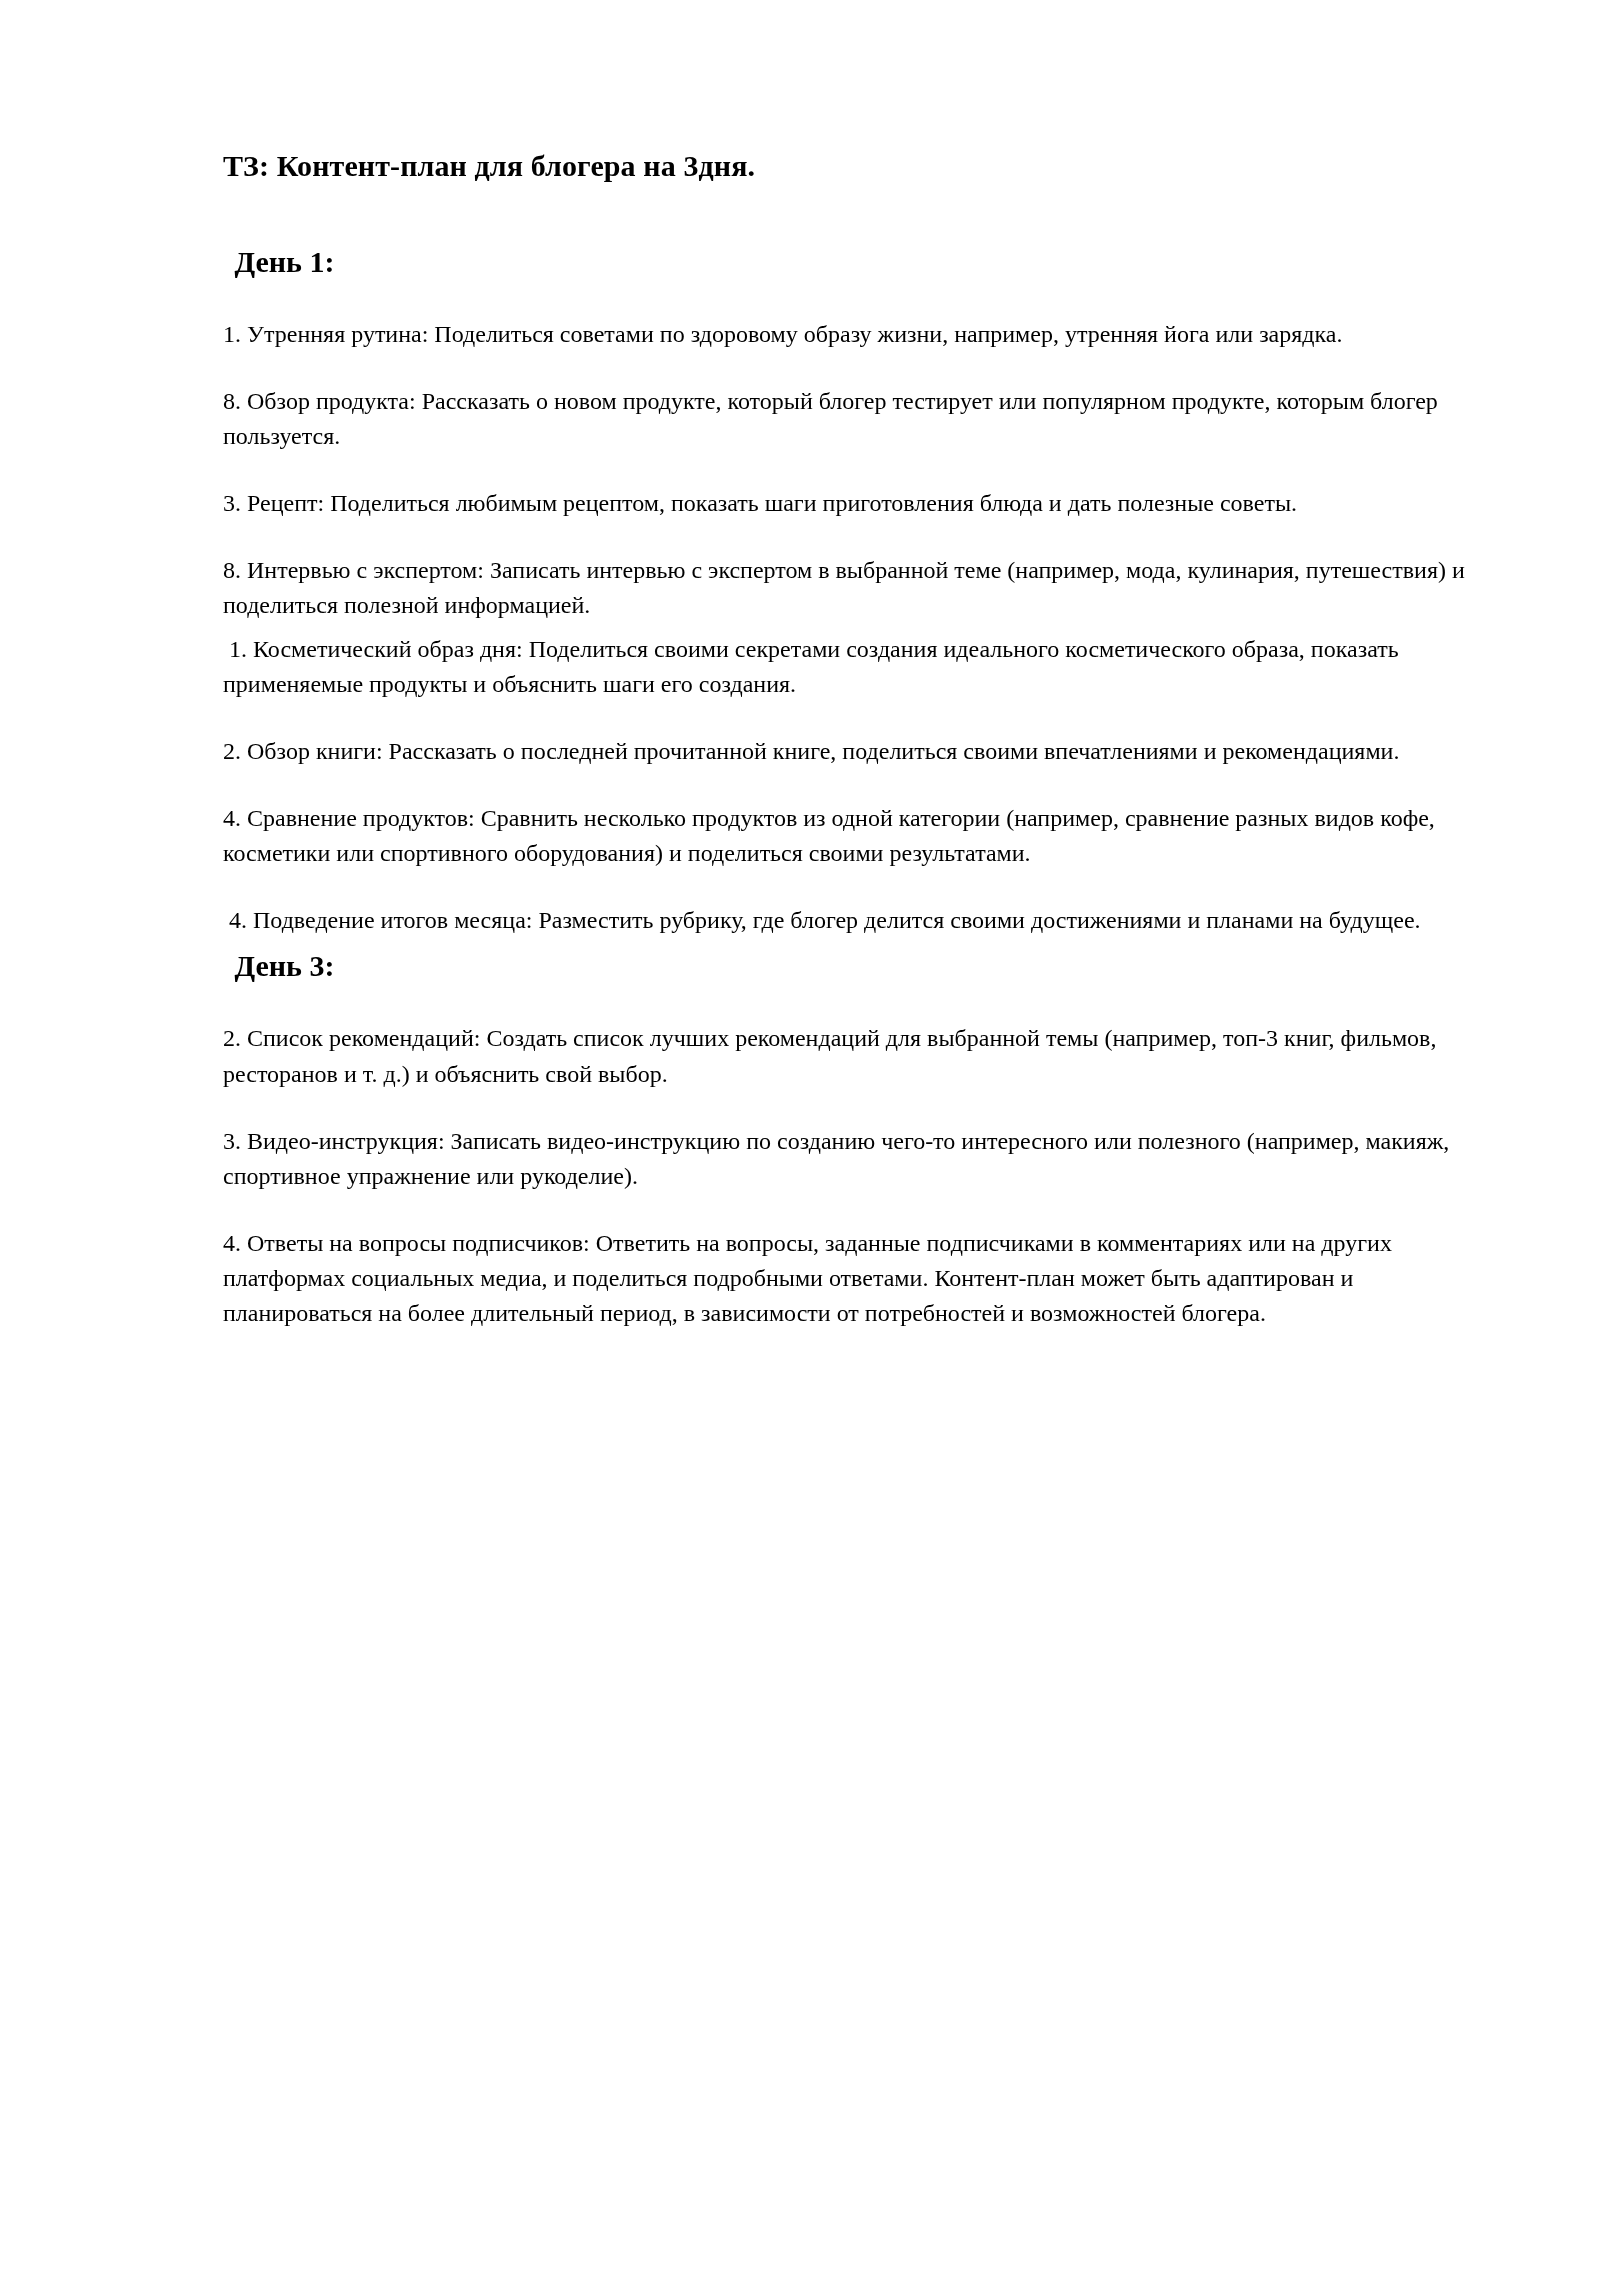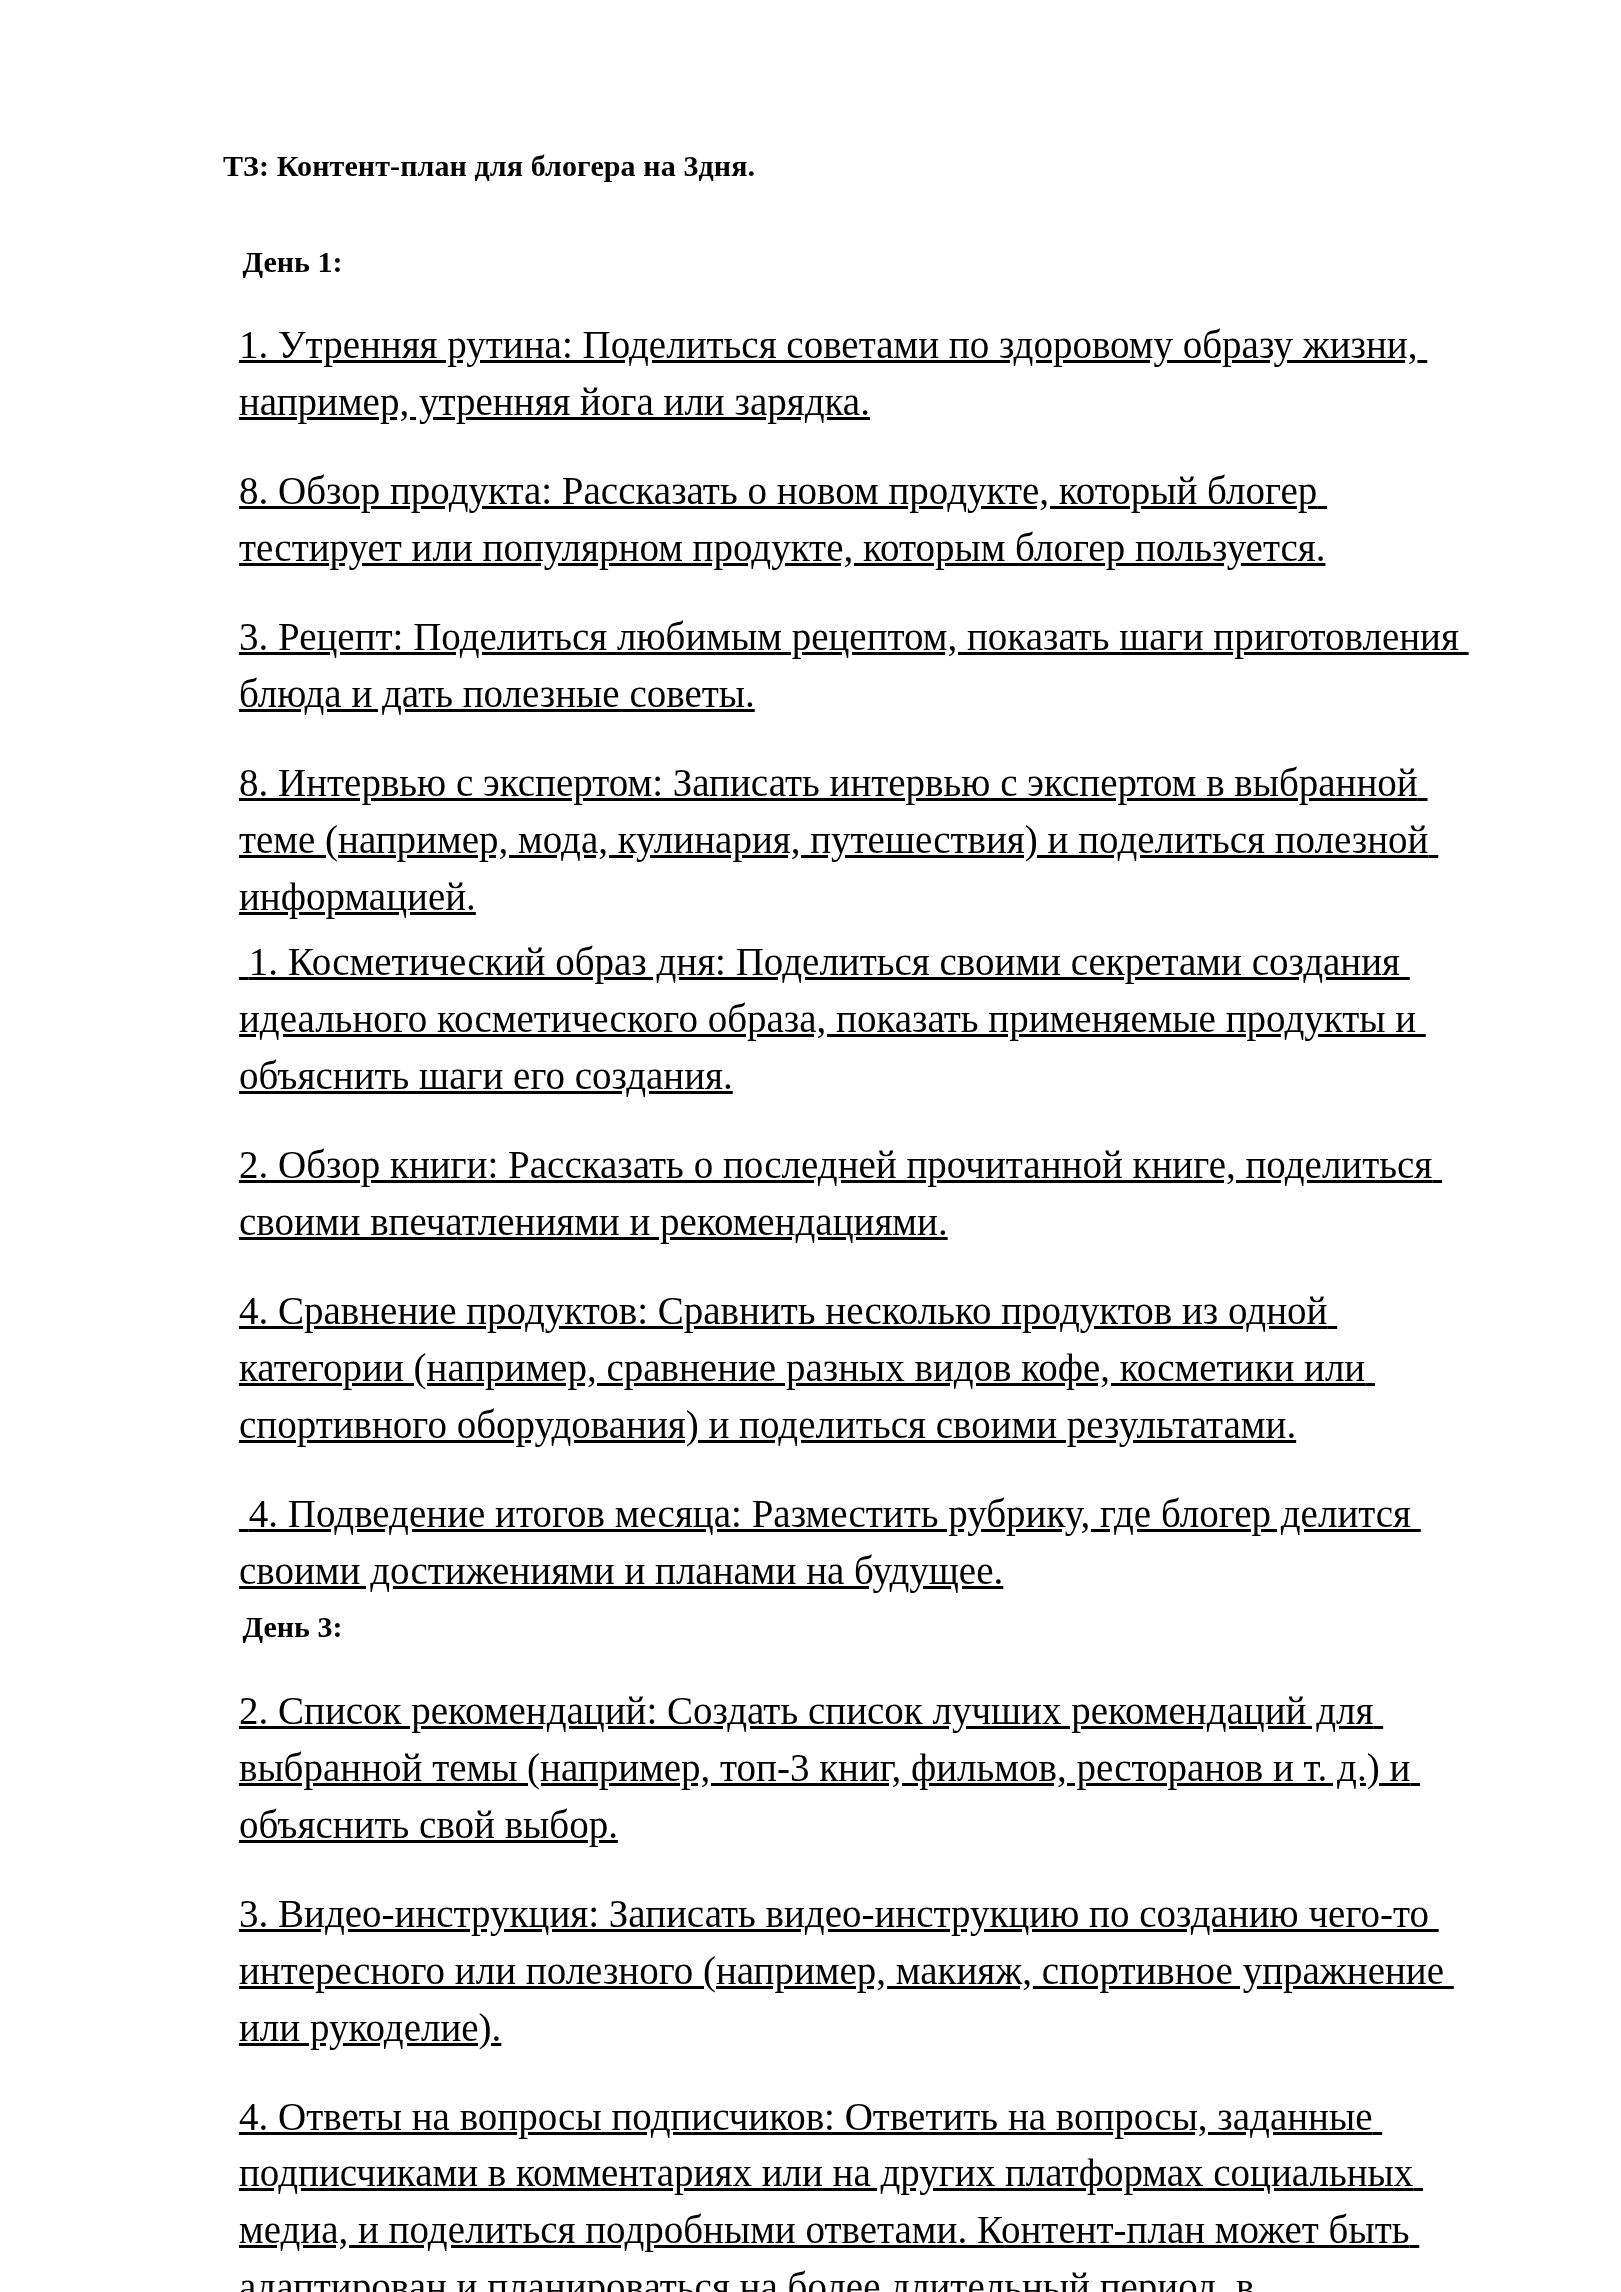--- a/index.html
+++ b/index.html
@@ -30,30 +30,29 @@
     font-size: 30px;
     font-weight: bold;
     line-height: 1.25;
     margin: 0 0 58px 0;
     letter-spacing: 0.1px;
   }
   .day-heading {
     font-size: 30px;
     font-weight: bold;
     line-height: 1.25;
-    margin: 0 0 37px 12px;
+    margin: 0 0 37px 4px;
     white-space: pre-wrap;
   }
   .item {
-    font-size: 39px;
+    font-size: 24px;
     line-height: 1.46;
-    margin: 0 0 32px 16px;
+    margin: 0 0 32px 0;
     text-align: left;
     white-space: pre-wrap;
-    text-decoration: underline;
   }
   .item:last-child {
     margin-bottom: 0;
   }
   .day-block + .day-block {
     margin-top: 8.8px;
   }
 </style>
 </head>
 <body>

